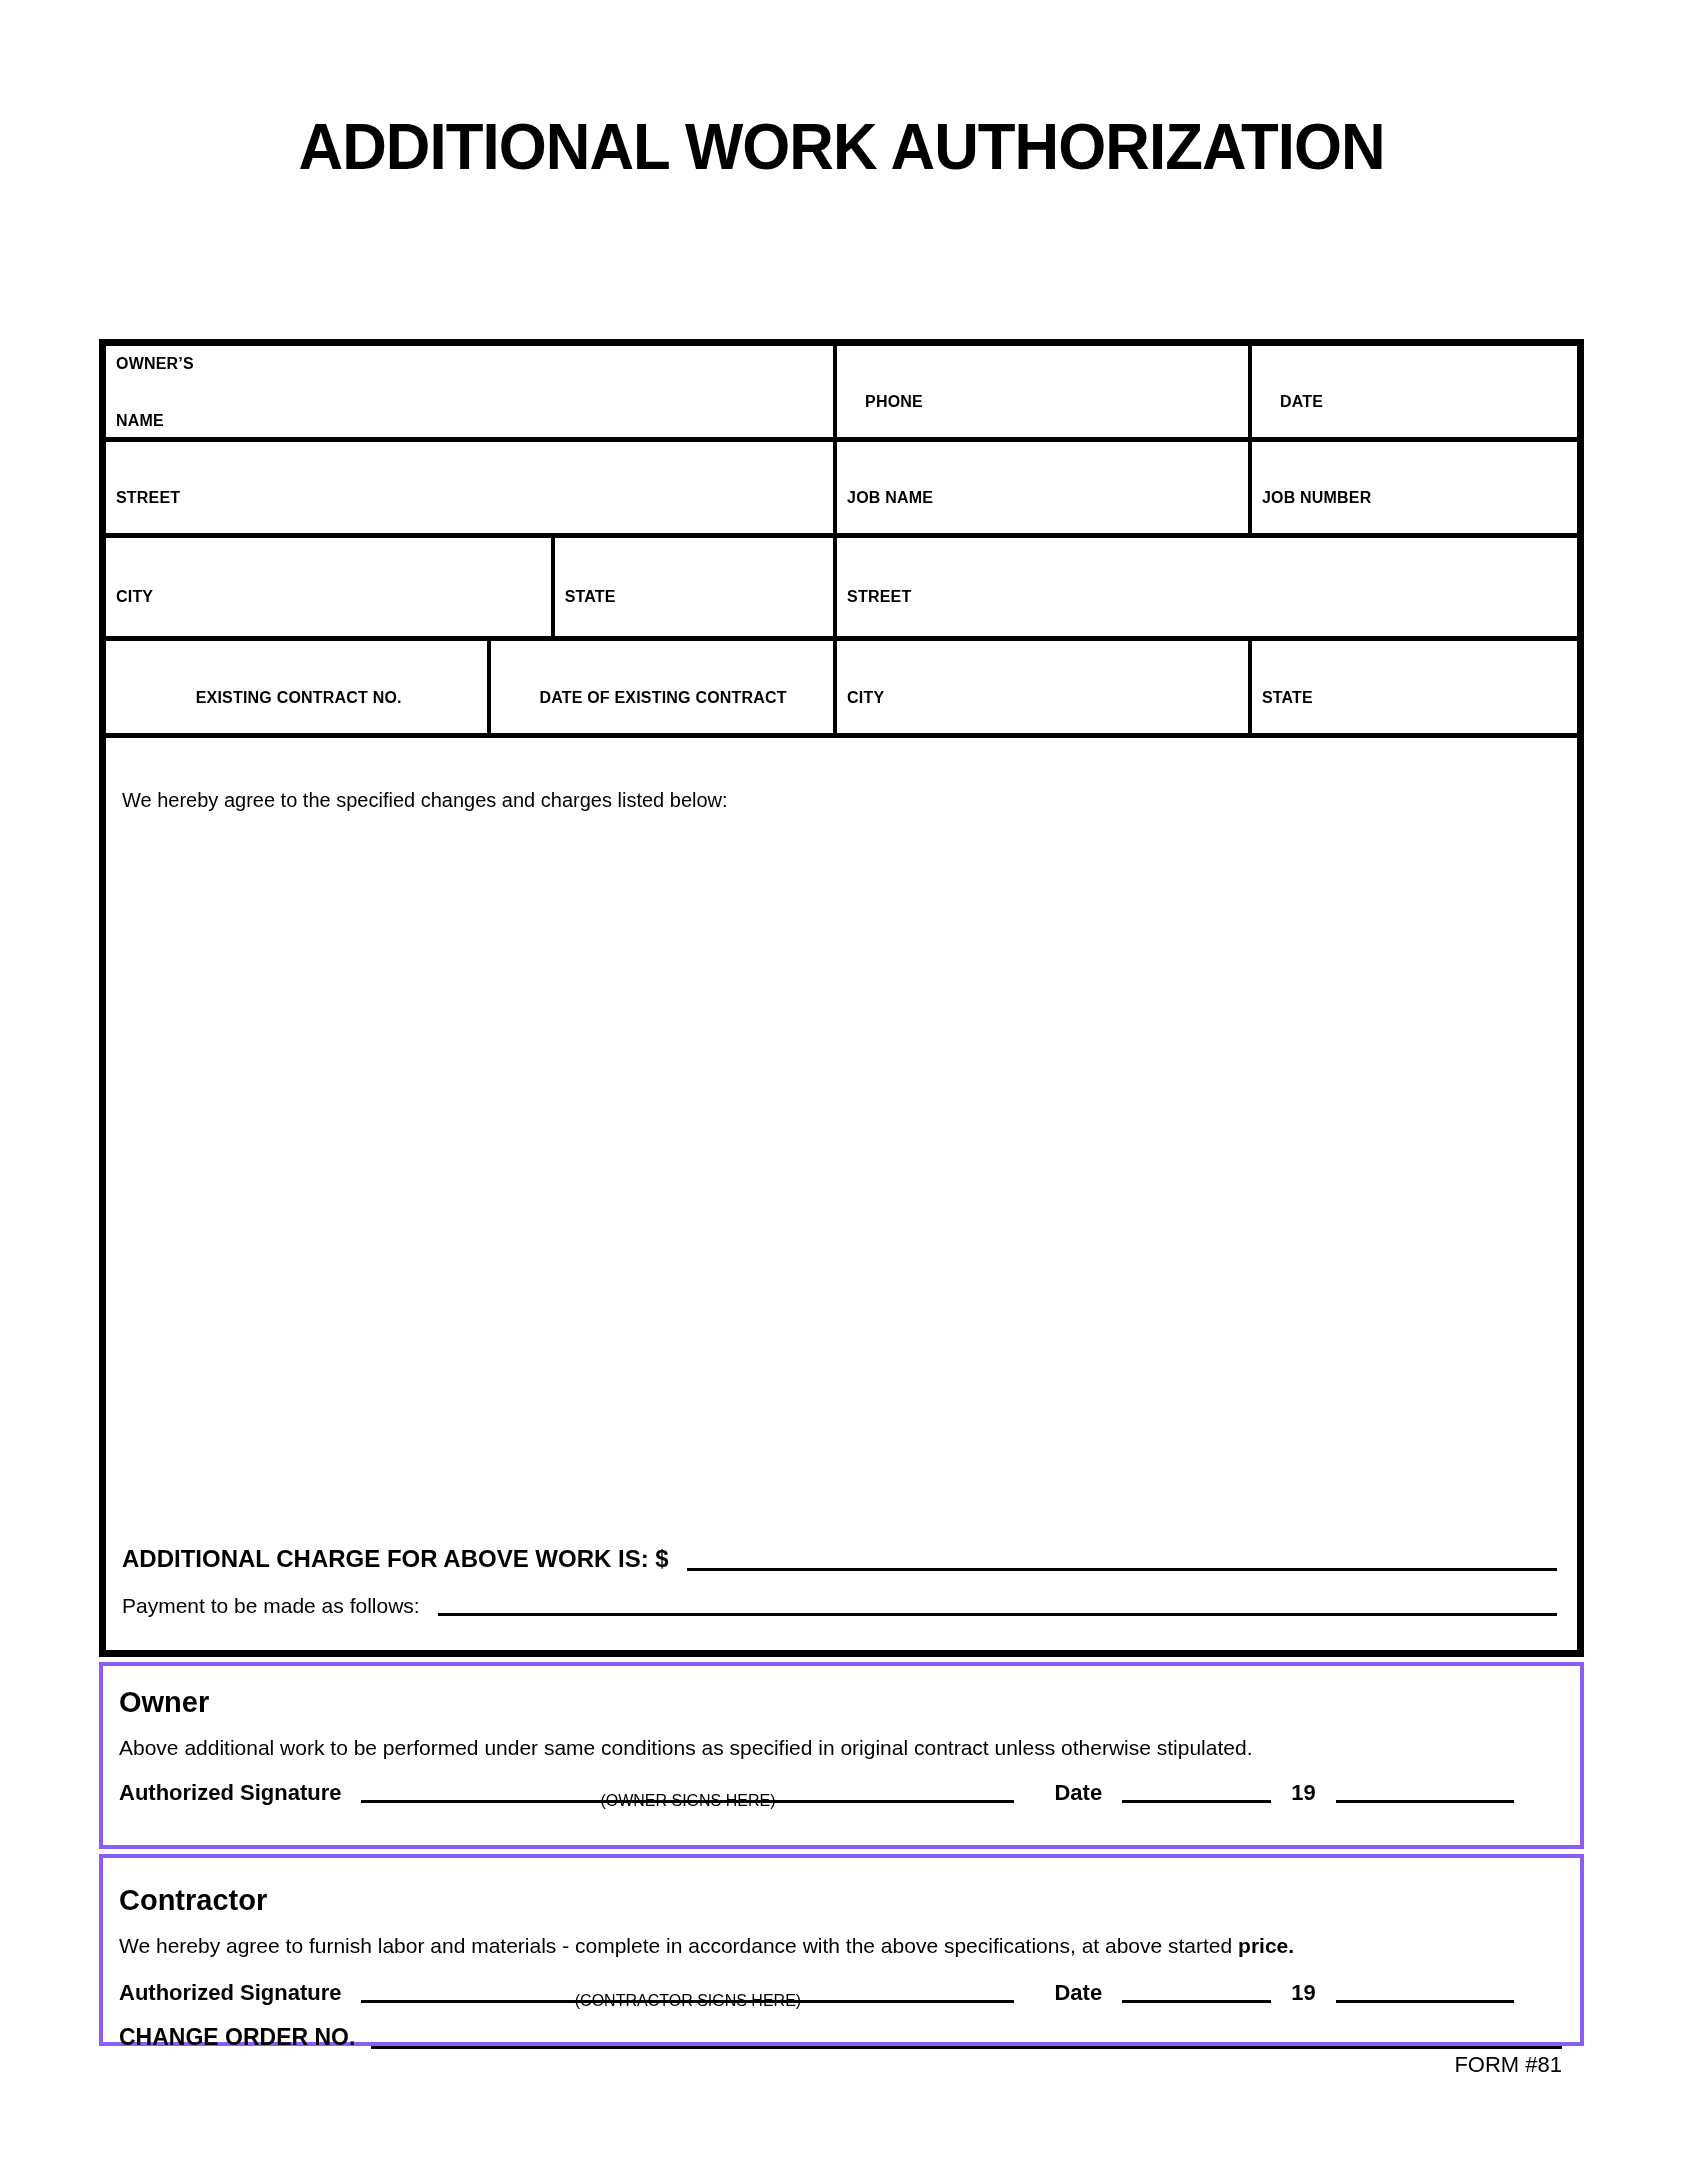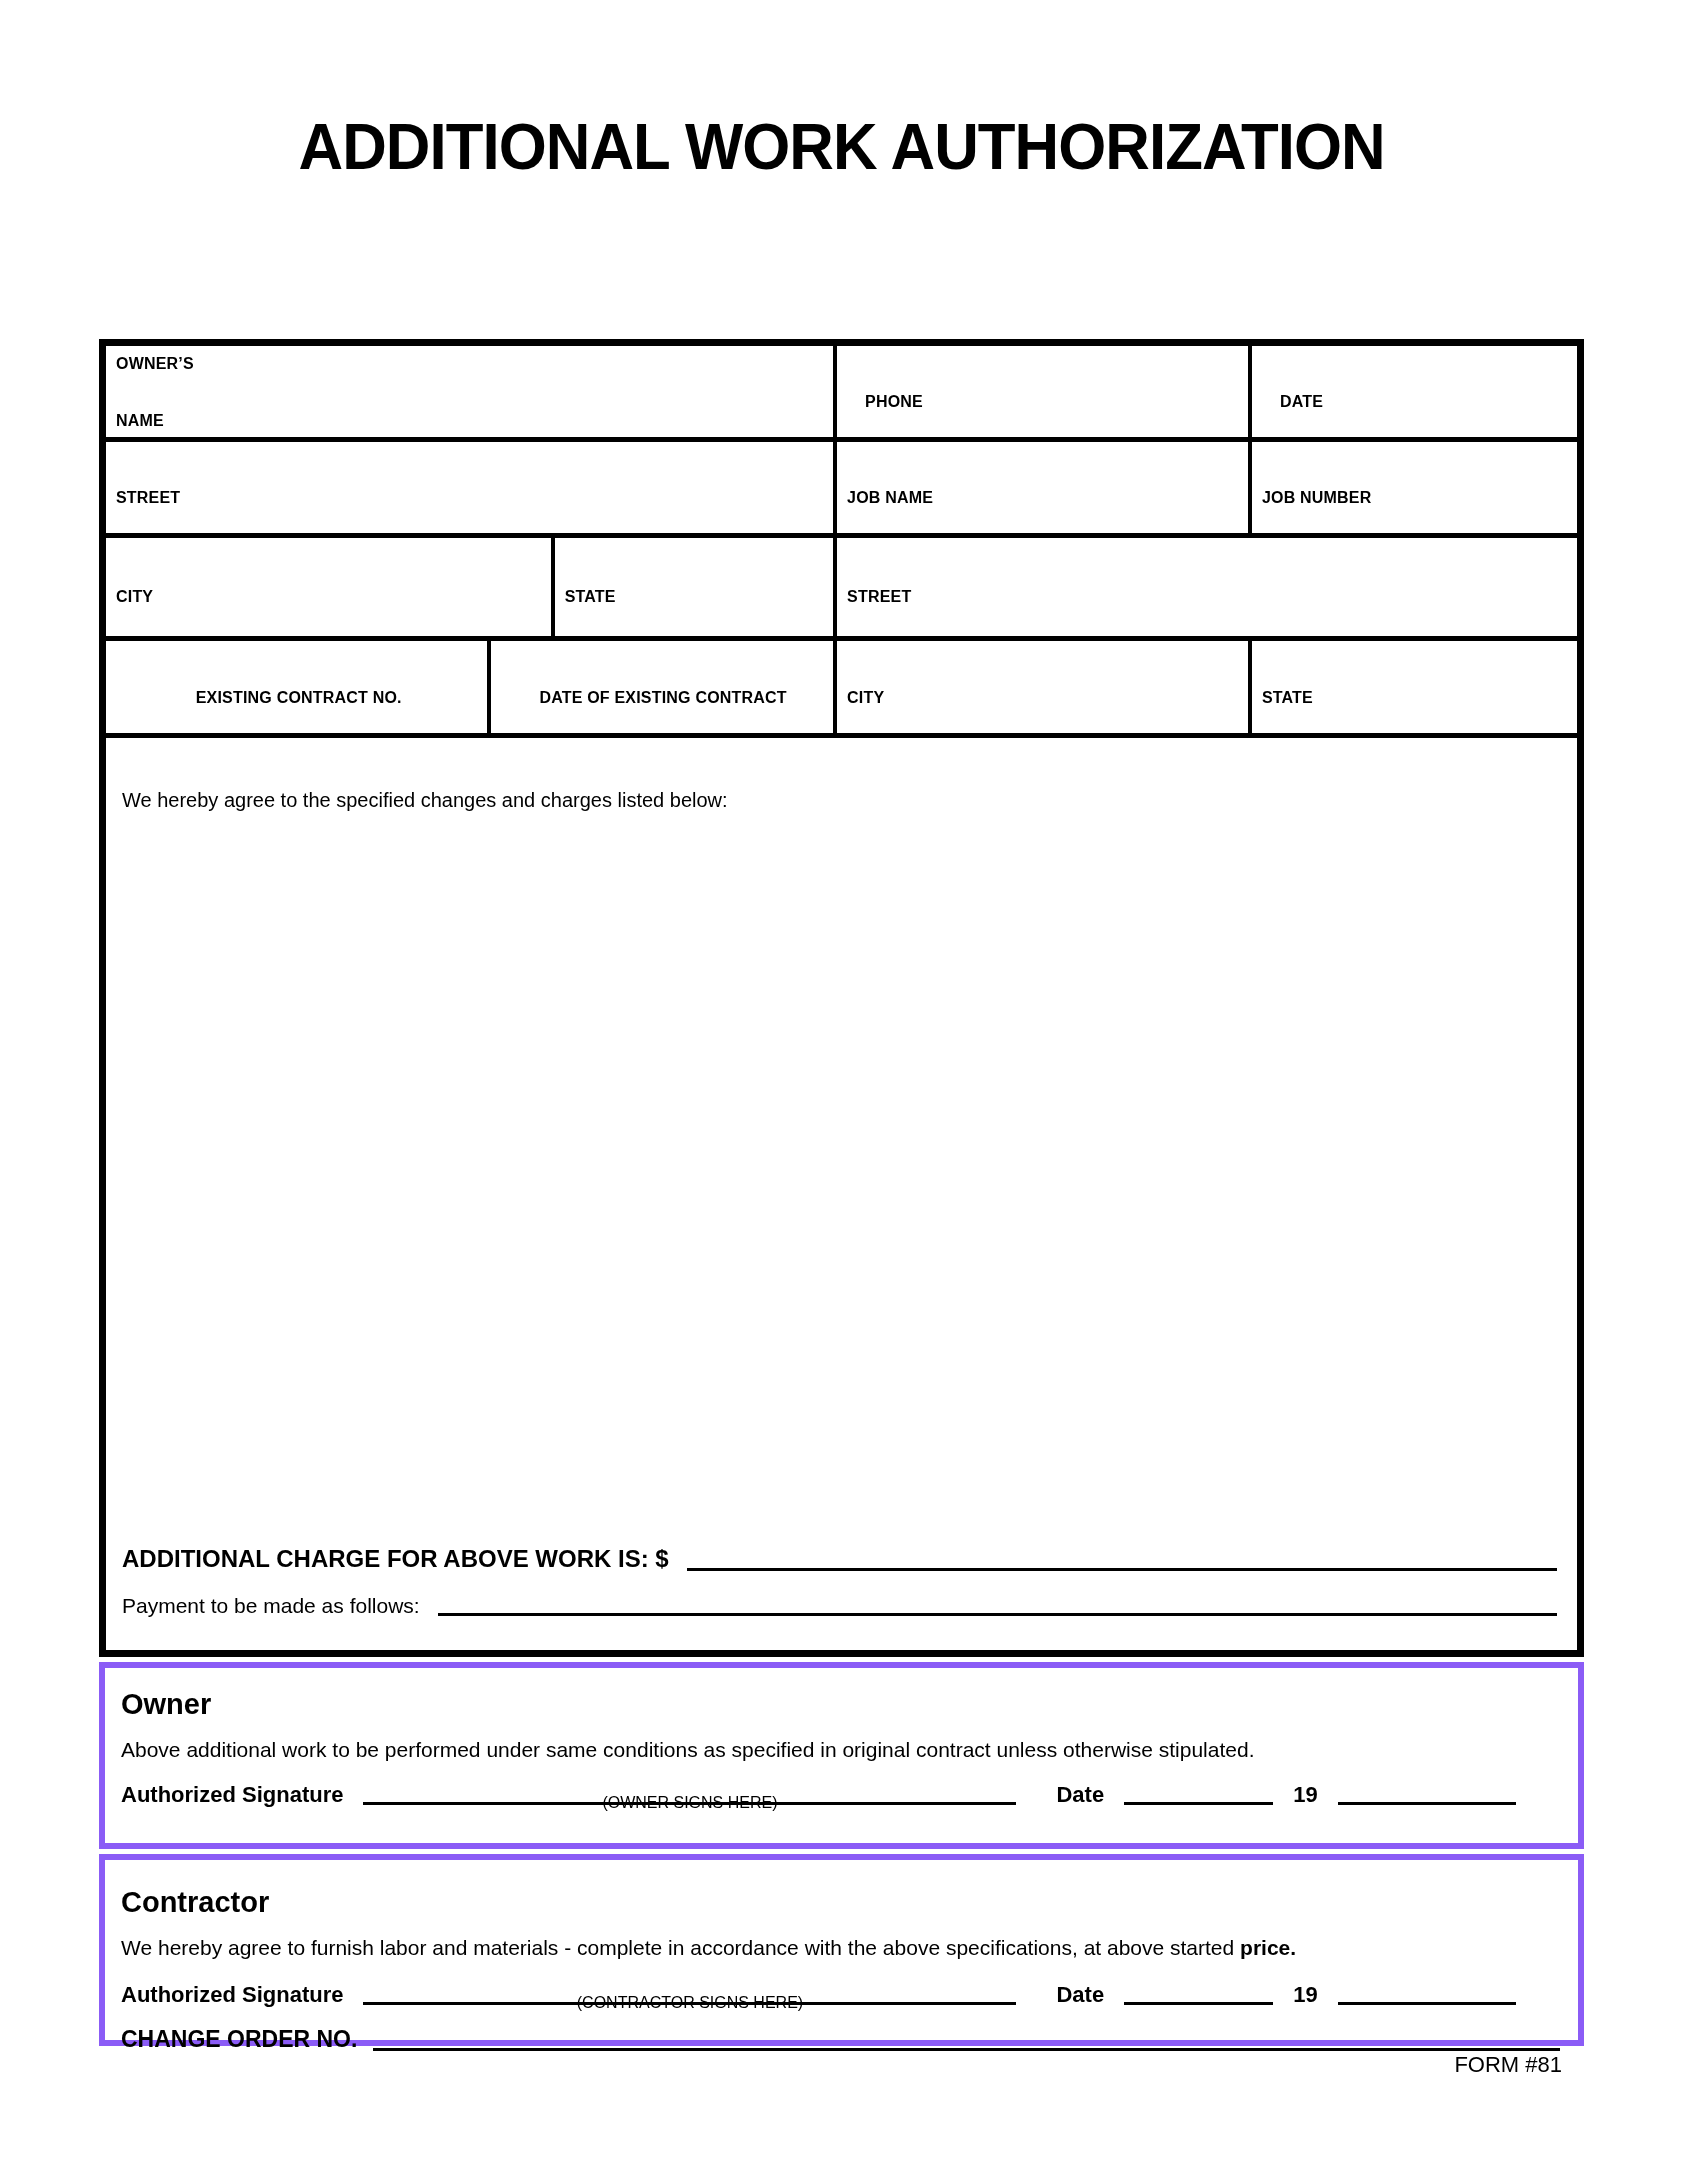--- a/index.html
+++ b/index.html
@@ -127,21 +127,21 @@
     margin: 0 4px 2px 18px;
     position: relative;
     font-size: 20px;
     font-weight: normal;
   }
 
   
   .section-box {
     width: 1485px;
     box-sizing: border-box;
-    border: 6px solid #8b5cf6;
+    border: 4px solid #8b5cf6;
     margin-top: 5px;
     padding: 0 16px;
     display: flex;
     flex-direction: column;
   }
   .owner-box { height: 187px; }
   .contractor-box { height: 192px; }
   .section-heading {
     margin: 20px 0 0 0;
     font-size: 29px;

